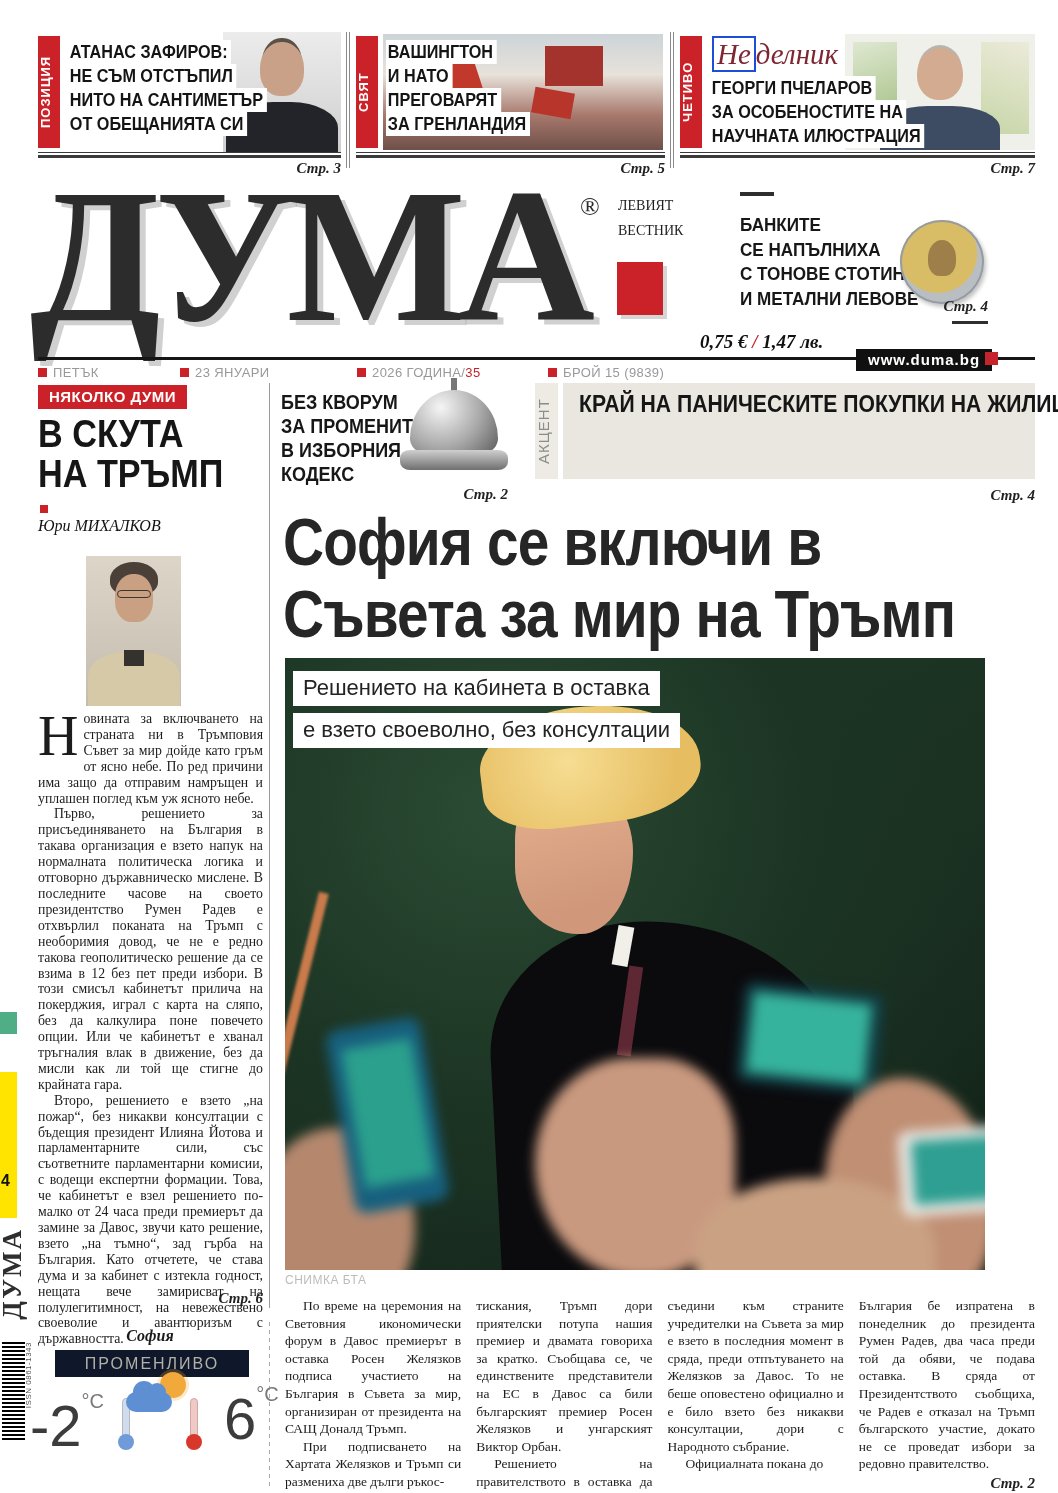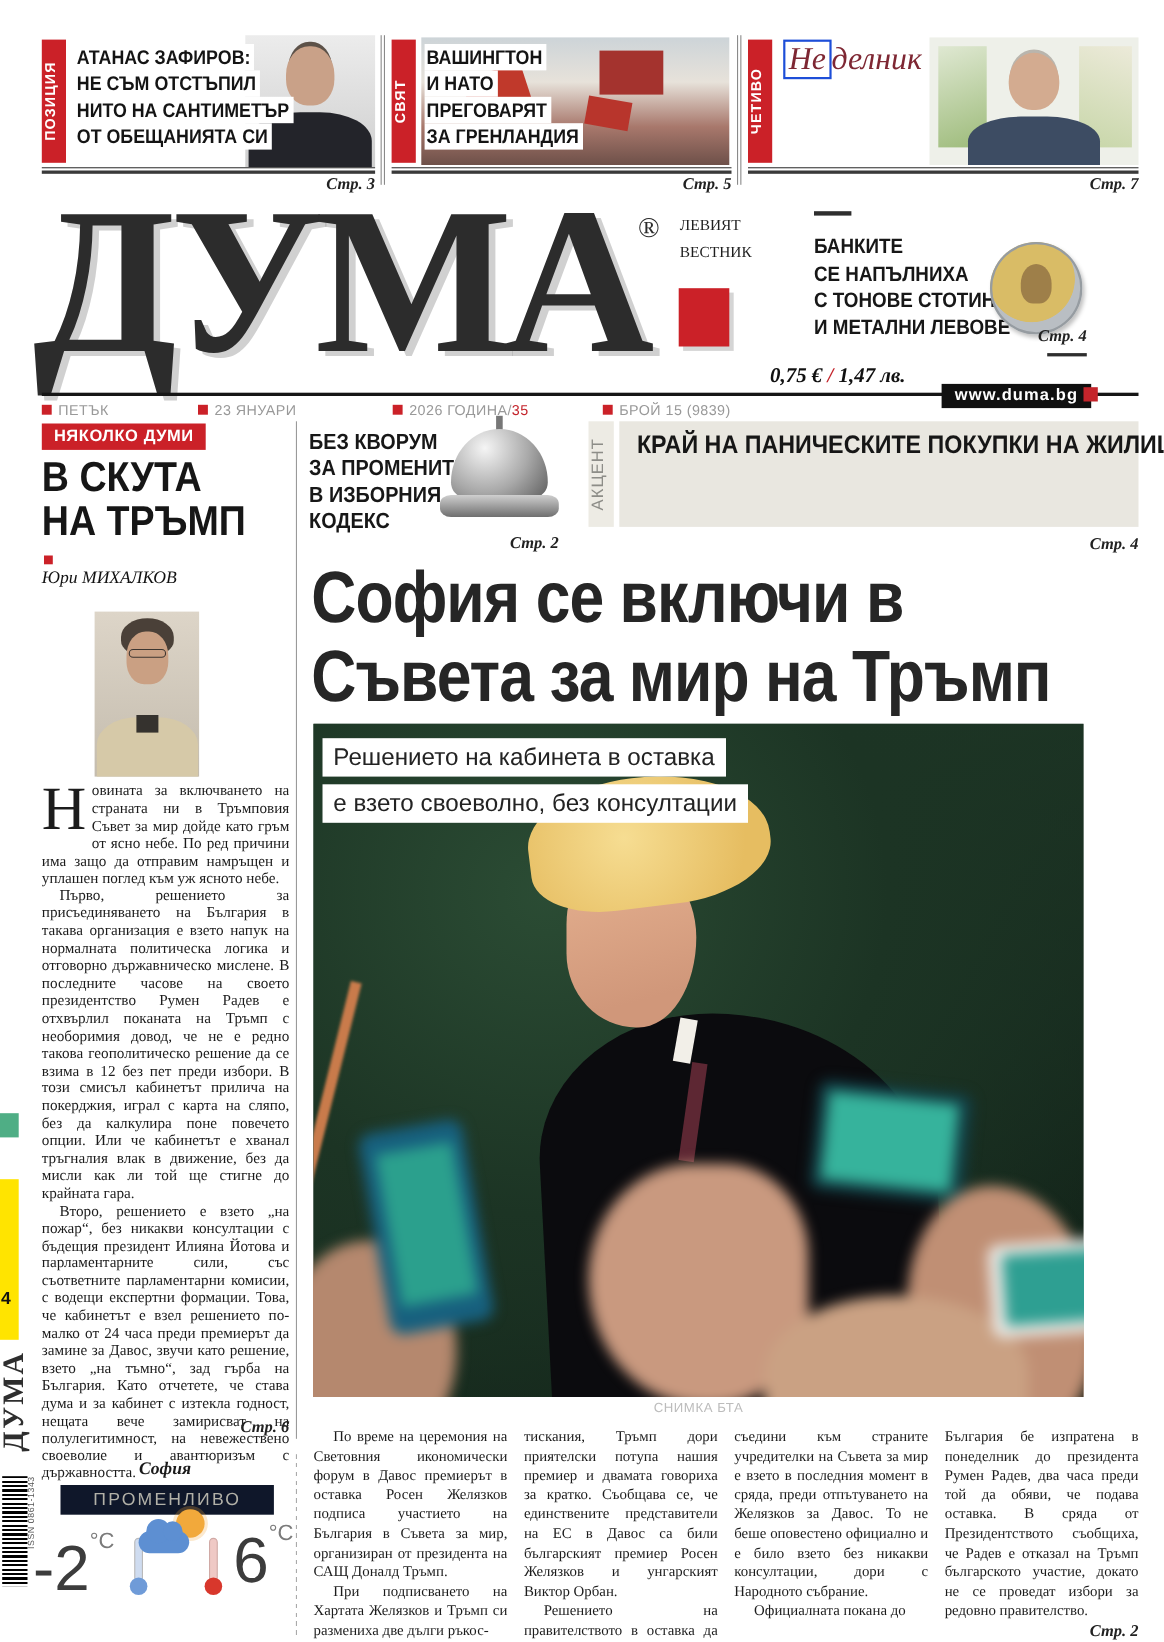--- a/index.html
+++ b/index.html
@@ -120,33 +120,33 @@
   .mp-fg .ph2 { position:absolute; left:455px; top:330px; width:140px; height:100px; border-radius:10px; background:#123f46; transform:rotate(6deg); }
   .mp-fg .ph2s { position:absolute; left:465px; top:340px; width:118px; height:80px; background:#36b39c; transform:rotate(6deg); }
   .mp-fg .ph3 { position:absolute; left:615px; top:470px; width:120px; height:85px; border-radius:10px; background:#e8e6e2; transform:rotate(-4deg); }
   .mp-fg .ph3s { position:absolute; left:628px; top:480px; width:95px; height:64px; background:#2e9f92; transform:rotate(-4deg); }
   .mp-fg .hand1 { position:absolute; left:250px; top:400px; width:200px; height:220px; border-radius:50% 40% 45% 55%; background:#c9997f; }
   .mp-fg .hand2 { position:absolute; left:540px; top:420px; width:170px; height:230px; border-radius:45% 55% 40% 50%; background:#c08f74; }
   .mp-fg .hand3 { position:absolute; left:-30px; top:470px; width:160px; height:200px; border-radius:50%; background:#b5886e; }
   .mp-fg .hand4 { position:absolute; left:410px; top:520px; width:240px; height:140px; border-radius:50% 50% 0 0; background:#caa183; }
   .deck { position:absolute; left:8px; top:13px; }
   .deck span { display:table; background:#fff; color:#232323; font-size:22px; line-height:26px; padding:4px 10px 5px; margin-bottom:7px; }
-  .credit { left:285px; top:1273px; width:700px; text-align:center; font-size:12px; letter-spacing:0.5px; color:#bcbcbc; }
+  .credit { left:285px; top:1273px; width:700px; text-align:left; font-size:12px; letter-spacing:0.5px; color:#bcbcbc; }
 
   
   .cols { left:285px; top:1297px; width:750px; display:flex; gap:15px; }
   .col { flex:1; font-family:"Liberation Serif",serif; font-size:13.5px; line-height:17.6px; text-align:justify; color:#1c1c1c; }
   .col p.ind { text-indent:18px; }
   .col .colref { display:block; text-align:right; margin-top:2px; }
 
   
   .w-city { left:38px; top:1327px; width:224px; text-align:center; font-family:"Liberation Serif",serif; font-weight:bold; font-style:italic; font-size:16px; color:#1a1a1a; }
   .w-band { left:55px; top:1350px; width:194px; height:27px; background:#0f172a; color:#b2b1a8; font-size:16px; letter-spacing:2px; text-align:center; line-height:27px; }
   .w-low  { left:30px; top:1374px;margin-top:16px; }
-  .w-high { left:212px; top:1383px; }
+  .w-high { left:224px; top:1383px; }
   .w-temp { font-size:58px; color:#3c3c3c; transform:scaleX(0.78); transform-origin:0 50%; white-space:nowrap; }
   .w-temp sup { font-size:20px; color:#7a7a7a; vertical-align:38px; }
   .therm { position:absolute; width:16px; height:52px; }
   .therm .stem { position:absolute; left:4px; top:0; width:8px; height:40px; border:1.5px solid #b9b9b9; border-radius:5px; background:#f2f2f2; }
   .therm .bulb { position:absolute; bottom:0; left:0; width:16px; height:16px; border-radius:50%; }
   .therm.cold .bulb { background:#6f9bd8; } .therm.cold .stem { background:#cfdcf0; }
   .therm.warm .bulb { background:#d8372c; } .therm.warm .stem { background:#efc9c5; border-color:#d0a9a5; }
   .th-cold { left:118px; top:1398px; }
   .th-warm { left:186px; top:1398px; }
   .cloudsun { left:126px; top:1372px; width:64px; height:44px; }
@@ -200,20 +200,25 @@
   <div class="abs teaser t3">
     <div class="vlabel">ЧЕТИВО</div>
     <div class="t-photo">
       <div class="art1"></div>
       <div class="art2"></div>
       <div class="head"></div>
       <div class="body"></div>
     </div>
     <div class="nedelnik">
       <span class="boxed">Не</span><span>делник</span>
+    </div>
+    <div class="t-lines">
+      <span>ГЕОРГИ ПЧЕЛАРОВ</span>
+      <span>ЗА ОСОБЕНОСТИТЕ НА</span>
+      <span>НАУЧНАТА ИЛЮСТРАЦИЯ</span>
     </div>
   </div>
 
   <div class="abs trule" style="left:38px; width:303px;"></div>
   <div class="abs trule" style="left:356px; width:309px;"></div>
   <div class="abs trule" style="left:680px; width:355px;"></div>
   <div class="abs tref pageref" style="left:38px; width:303px;">Стр. 3</div>
   <div class="abs tref pageref" style="left:356px; width:309px;">Стр. 5</div>
   <div class="abs tref pageref" style="left:680px; width:355px;">Стр. 7</div>
 

